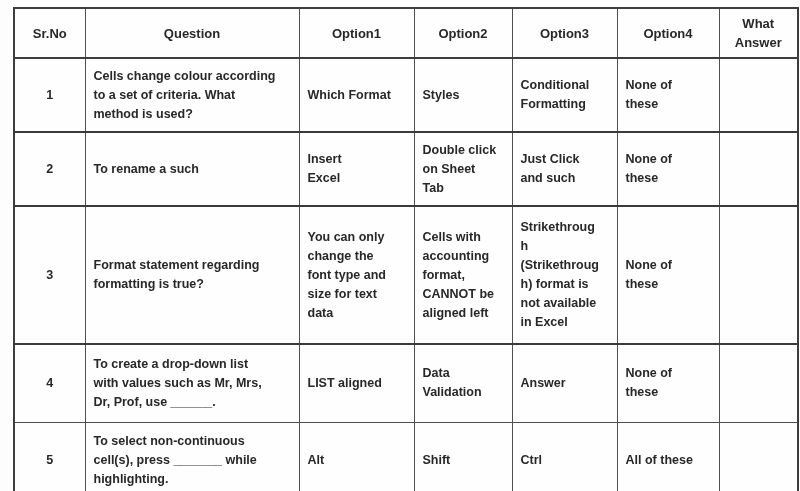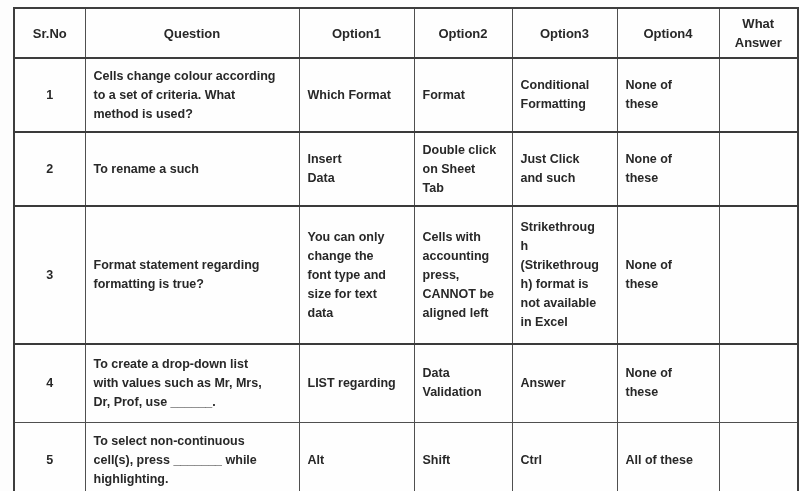--- a/index.html
+++ b/index.html
@@ -81,71 +81,71 @@
 Answer</th>
       </tr>
     </thead>
     <tbody>
       <tr class="r1 thick-bottom">
         <td class="srno">1</td>
         <td>Cells change colour according
 to a set of criteria. What
 method is used?</td>
         <td>Which Format</td>
-        <td>Format</td>
+        <td>Styles</td>
         <td>Conditional
 Formatting</td>
         <td>None of
 these</td>
         <td></td>
       </tr>
       <tr class="r2 thick-bottom">
         <td class="srno">2</td>
         <td>To rename a such</td>
         <td>Insert
-Data</td>
+Excel</td>
         <td>Double click
 on Sheet
 Tab</td>
         <td>Just Click
 and such</td>
         <td>None of
 these</td>
         <td></td>
       </tr>
       <tr class="r3 thick-bottom">
         <td class="srno">3</td>
         <td>Format statement regarding
 formatting is true?</td>
         <td>You can only
 change the
 font type and
 size for text
 data</td>
         <td>Cells with
 accounting
-press,
+format,
 CANNOT be
 aligned left</td>
         <td>Strikethroug
 h
 (Strikethroug
 h) format is
 not available
 in Excel</td>
         <td>None of
 these</td>
         <td></td>
       </tr>
       <tr class="r4">
         <td class="srno">4</td>
         <td>To create a drop-down list
 with values such as Mr, Mrs,
 Dr, Prof, use ______.</td>
-        <td>LIST regarding</td>
+        <td>LIST aligned</td>
         <td>Data
 Validation</td>
         <td>Answer</td>
         <td>None of
 these</td>
         <td></td>
       </tr>
       <tr class="r5">
         <td class="srno">5</td>
         <td>To select non-continuous

